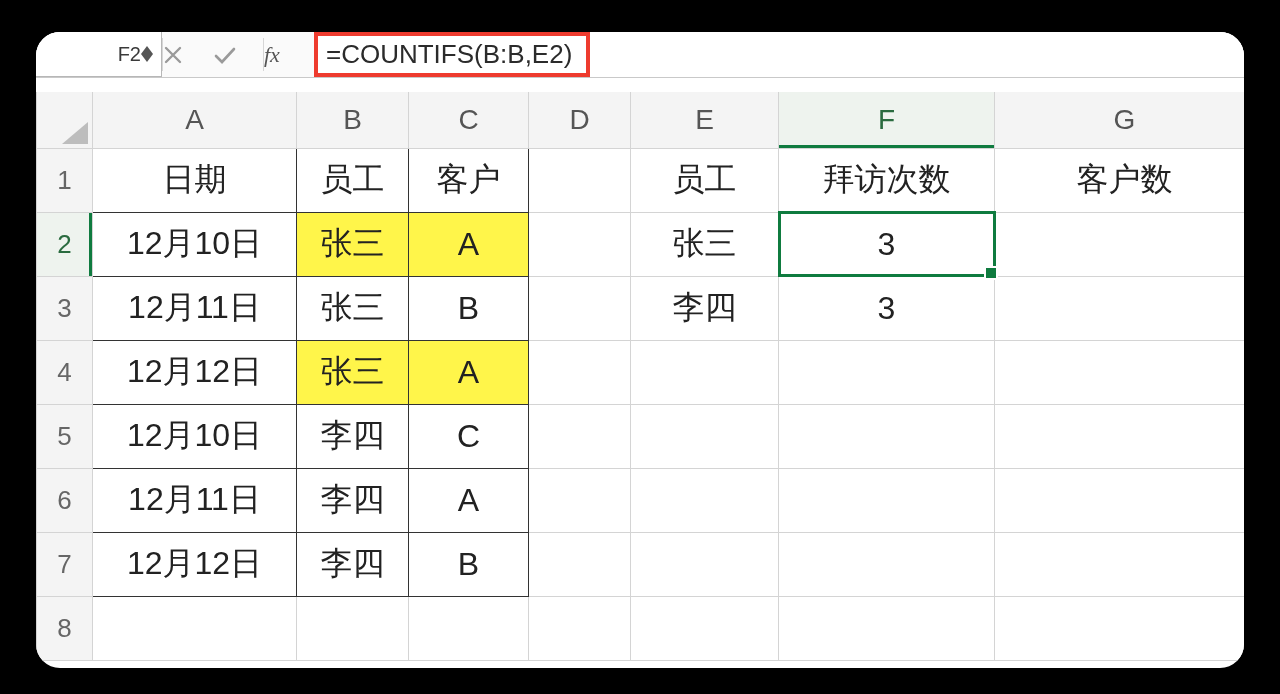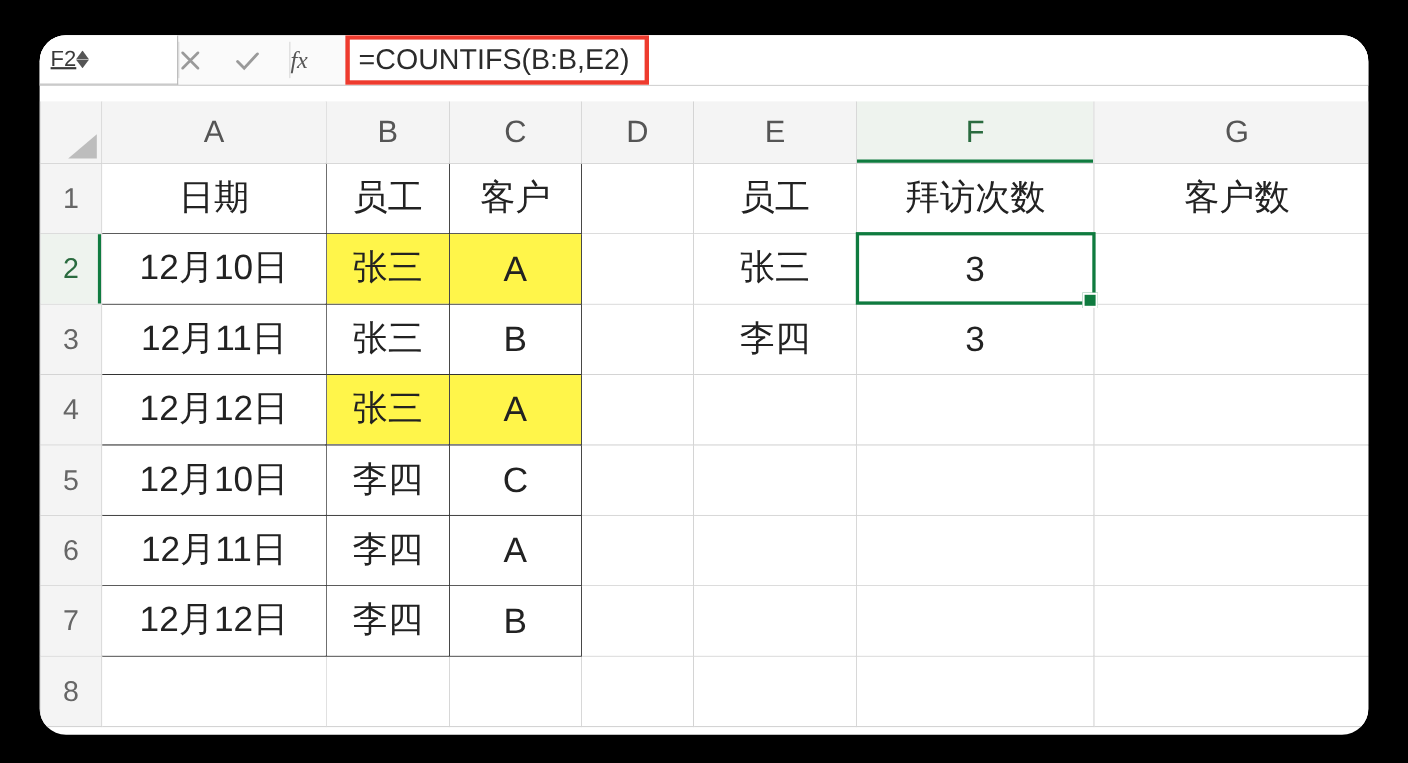--- a/index.html
+++ b/index.html
@@ -35,22 +35,21 @@
     display: flex;
     align-items: center;
     width: 126px;
     border: 1px solid #b7b7b7;
     border-top: none;
     border-left: none;
     background: #fff;
     padding: 0 8px 0 10px;
     font-size: 20px;
     color: #3a3a3a;
-    justify-content: flex-start;
-    text-decoration: underline;
+    justify-content: flex-end;
   }
   .stepper {
     display:flex; flex-direction:column; gap:0px; color:#555;
   }
   .stepper svg { display:block; }
   .fb-btn {
     width: 50px;
     display:flex; align-items:center; justify-content:flex-start;
     color:#9a9a9a;
   }

